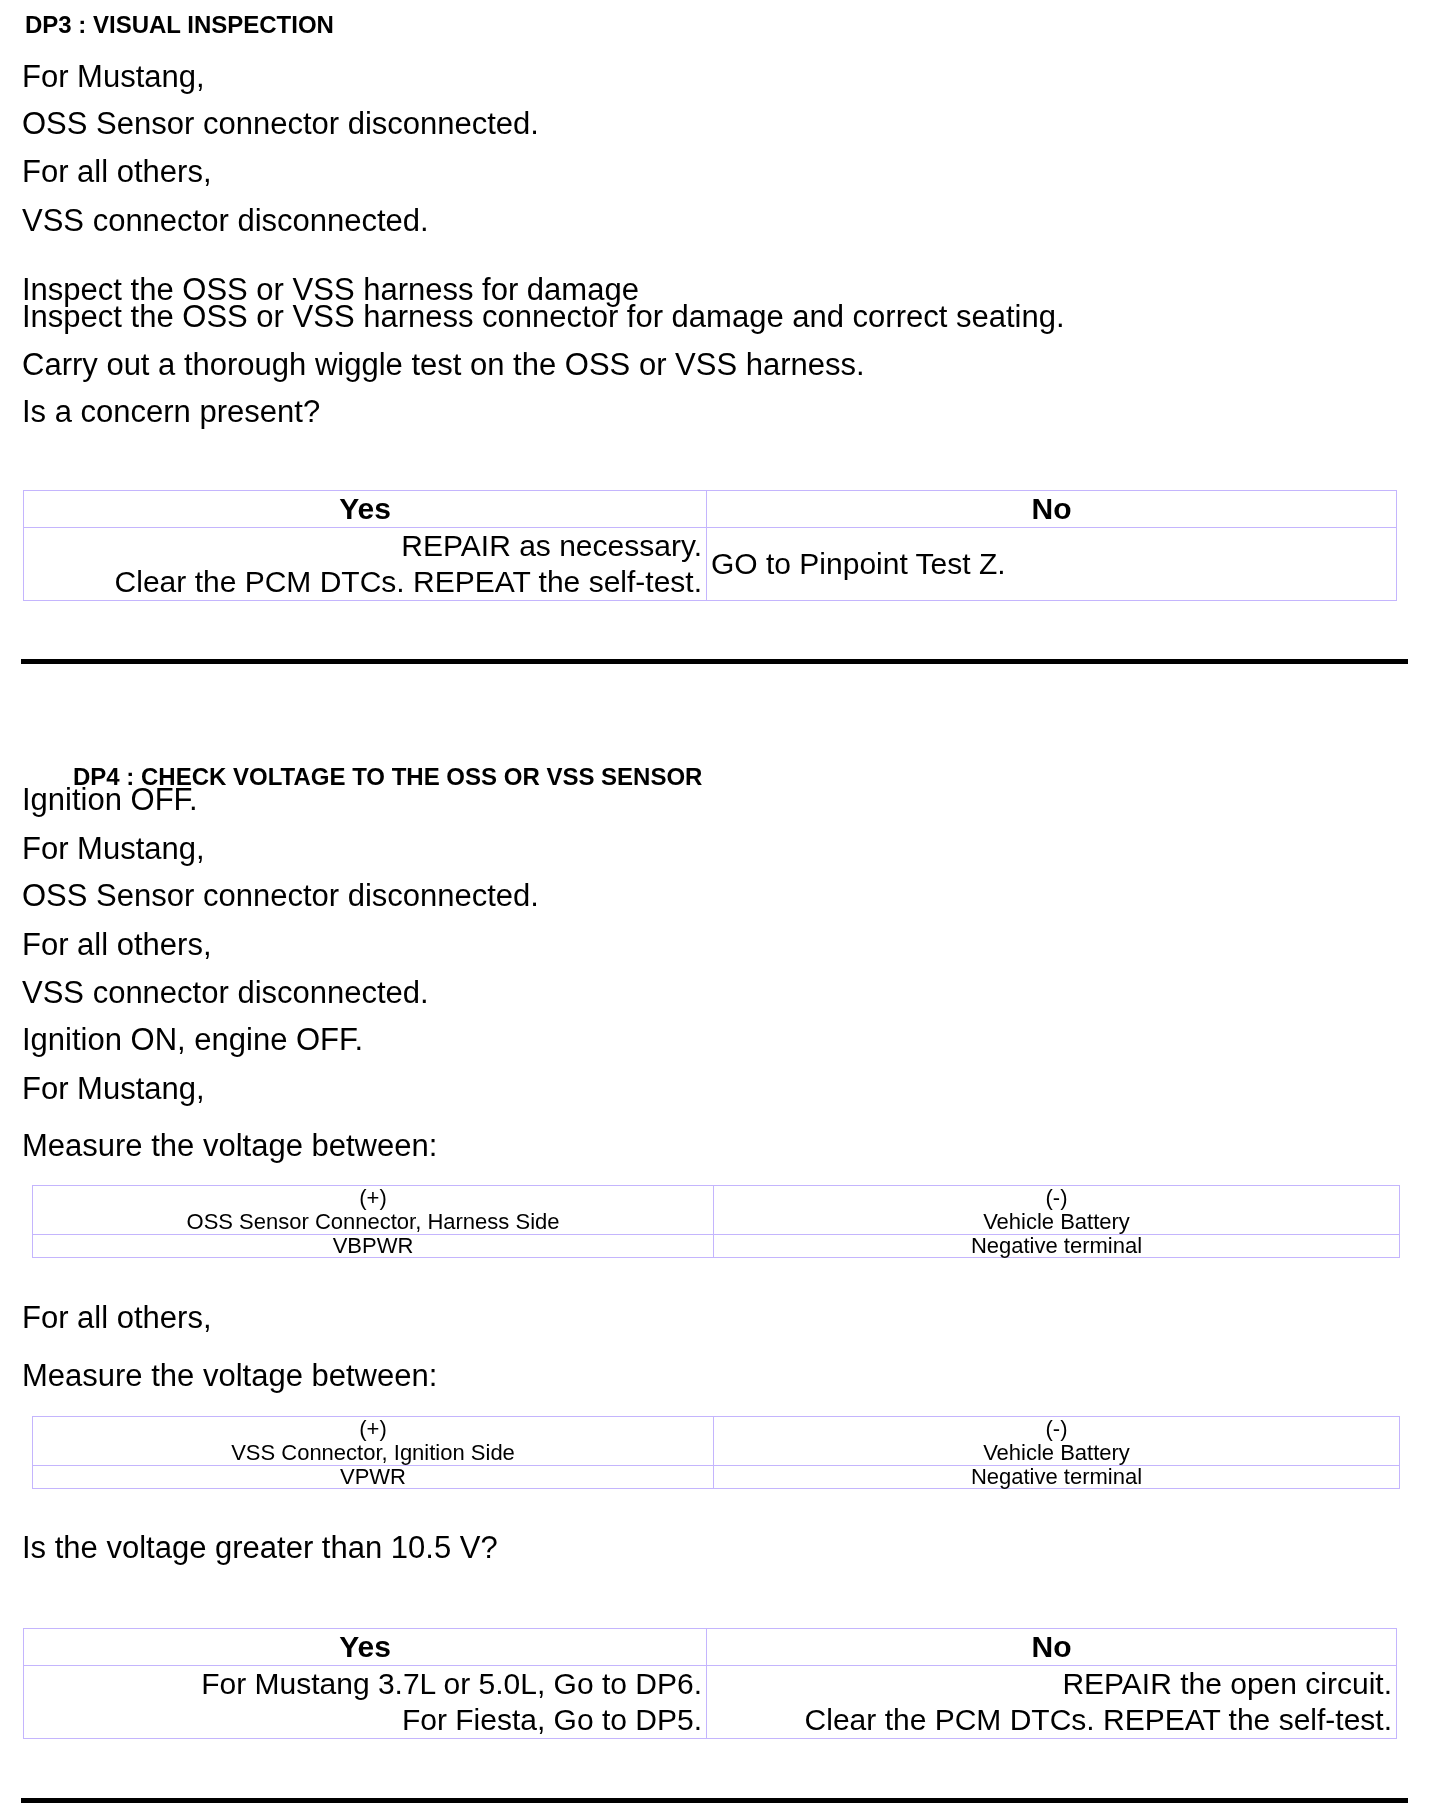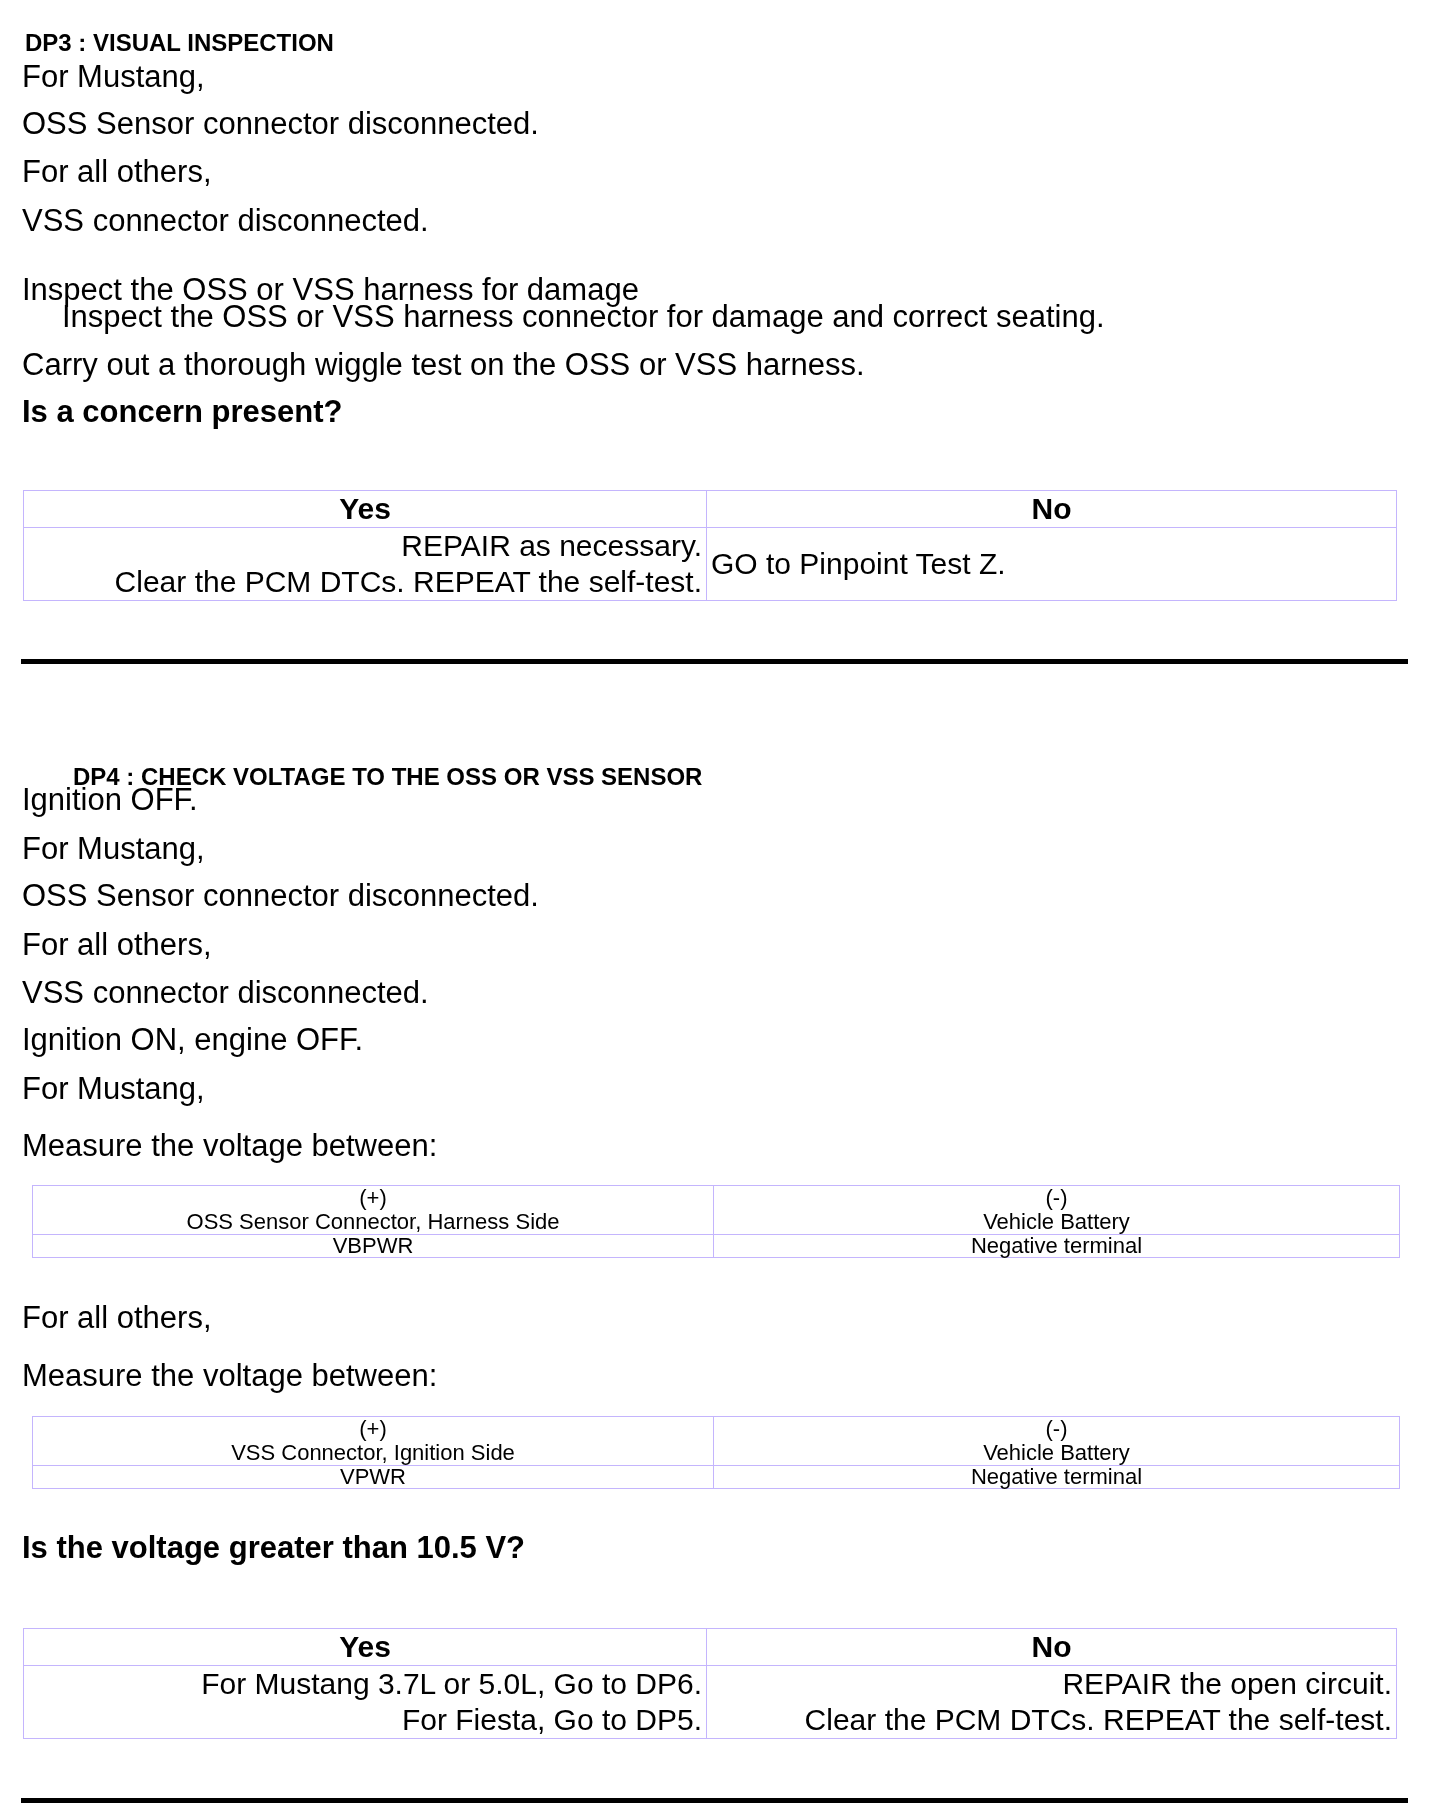--- a/index.html
+++ b/index.html
@@ -1,41 +1,41 @@
 <!DOCTYPE html>
 <html><head>
 <meta charset="utf-8">
 <style>
   html, body { margin:0; padding:0; background:#ffffff; }
   body { width:1440px; height:1812px; position:relative; overflow:hidden; color:#000;
          font-family:"Liberation Sans", sans-serif; }
   .abs { position:absolute; white-space:nowrap; }
   .heading { font-weight:bold; font-size:24px; left:25px; line-height:28px; }
   .line { font-size:31px; left:22px; line-height:36px; }
-  .q { font-weight:bold; }
+  .q { font-weight:normal; }
   .hr { position:absolute; left:21px; width:1387px; height:5px; background:#000; }
   table { position:absolute; border-collapse:collapse; table-layout:fixed; }
   td, th { border:1px solid #c4b5fd; padding:0 4px; }
   .yn th { font-size:30px; font-weight:bold; height:36px; line-height:30px; padding:0; text-align:center; }
   .yn td { font-size:30px; line-height:36px; height:72px; vertical-align:middle; text-align:right; padding:0 4px; }
   .yn td.center { text-align:left; }
   .meas td { font-size:22px; line-height:24px; text-align:center; padding:0; }
   .meas .hdr td { height:46px; }
   .meas .val td { height:22px; line-height:22px; }
 </style>
 </head>
 <body>
 
-<div class="abs heading" style="top:29px;">DP3 : VISUAL INSPECTION</div>
+<div class="abs heading" style="top:11px;">DP3 : VISUAL INSPECTION</div>
 <div class="abs line" style="top:59px;">For Mustang,</div>
 <div class="abs line" style="top:106px;">OSS Sensor connector disconnected.</div>
 <div class="abs line" style="top:154px;">For all others,</div>
 <div class="abs line" style="top:203px;">VSS connector disconnected.</div>
 <div class="abs line" style="top:262px;margin-top:10px;">Inspect the OSS or VSS harness for damage</div>
-<div class="abs line" style="top:299px;margin-left:40px;">Inspect the OSS or VSS harness connector for damage and correct seating.</div>
+<div class="abs line" style="top:299px;">Inspect the OSS or VSS harness connector for damage and correct seating.</div>
 <div class="abs line" style="top:347px;">Carry out a thorough wiggle test on the OSS or VSS harness.</div>
 <div class="abs line q" style="top:394px;">Is a concern present?</div>
 
 <table class="yn" style="left:23px; top:490px; width:1373px;">
   <colgroup>
       <col style="width:683px">
       <col style="width:690px">
     </colgroup>
   <tbody>
       <tr>

